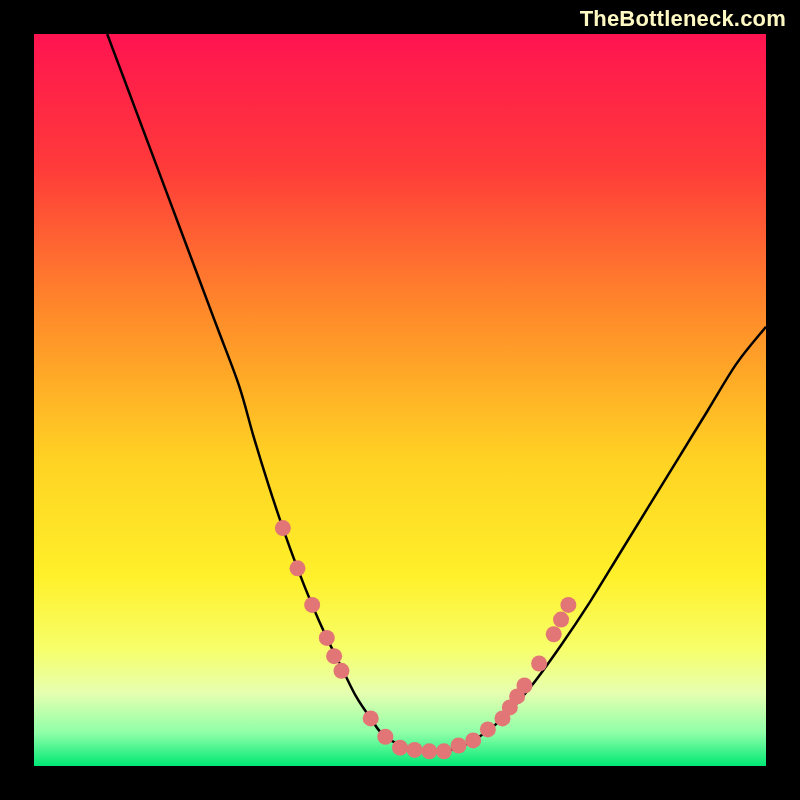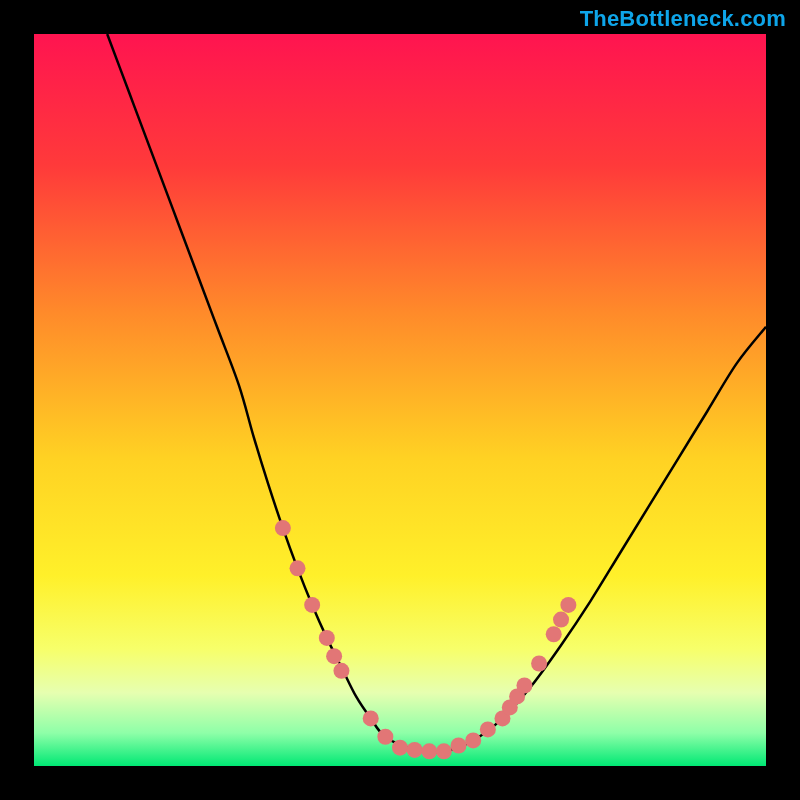--- a/index.html
+++ b/index.html
@@ -16,21 +16,21 @@
     height: 800px;
   }
   svg { display: block; }
   .watermark {
     position: absolute;
     top: 6px;
     right: 14px;
     font-family: Arial, Helvetica, sans-serif;
     font-size: 22px;
     font-weight: 600;
-    color: #0ea5e9;
+    color: #fef9c3;
     letter-spacing: 0.2px;
     user-select: none;
   }
 </style>
 </head>
 <body>
 
 <div class="wrap">
   <svg width="800" height="800" viewBox="0 0 800 800">
     <defs>

